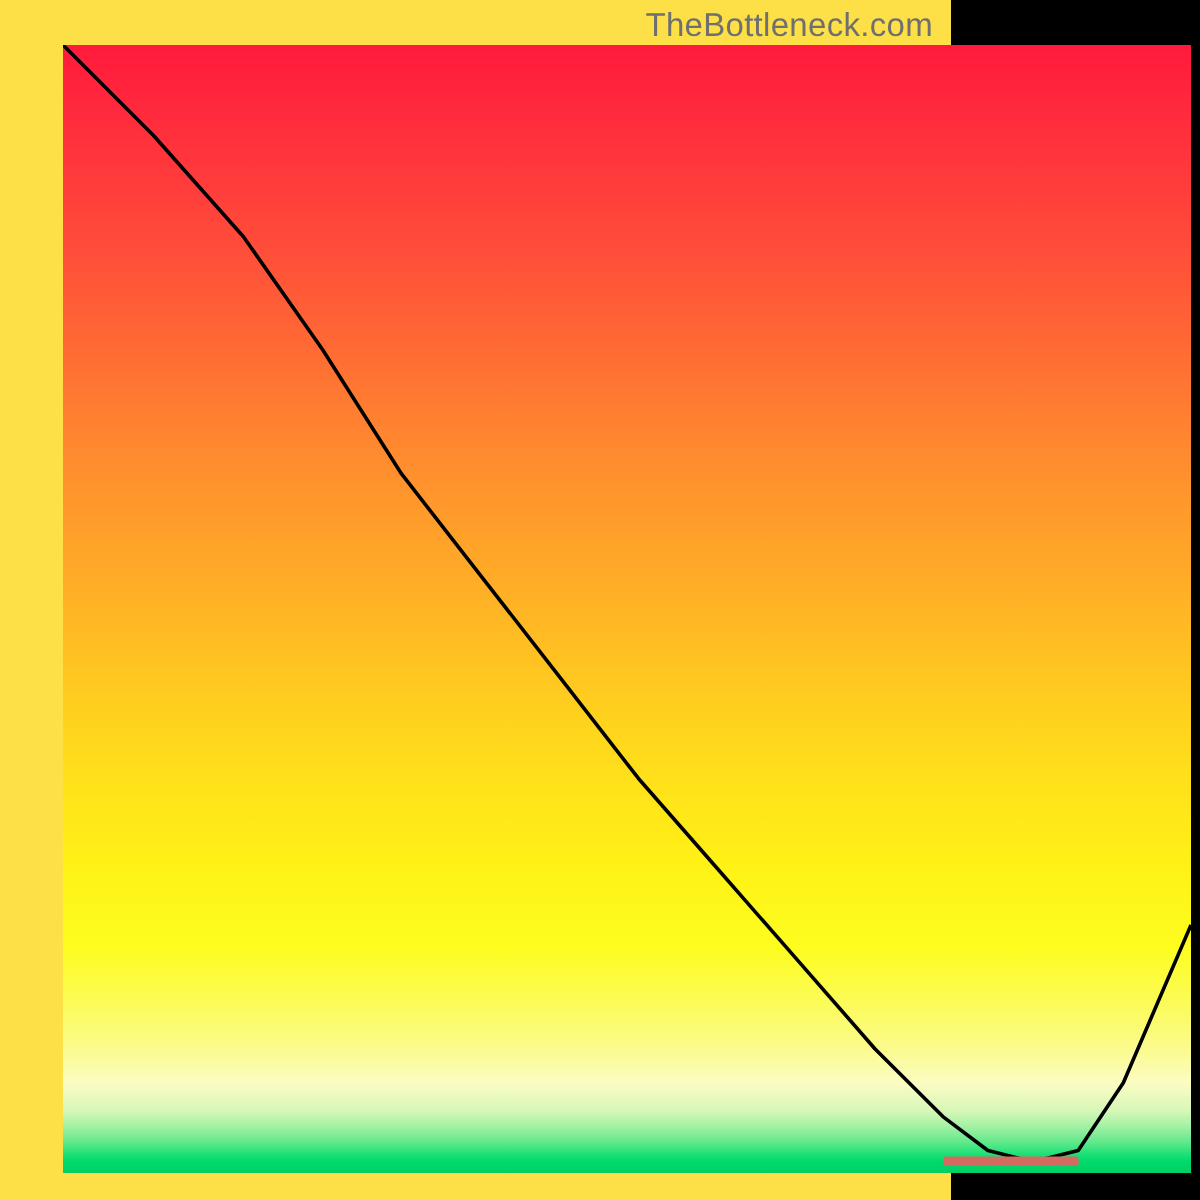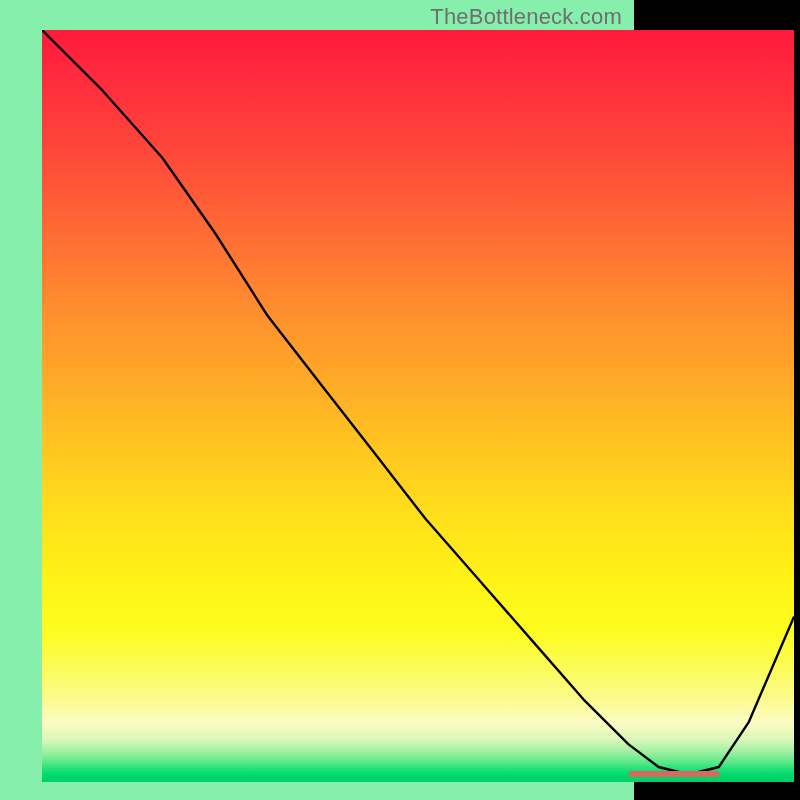--- a/index.html
+++ b/index.html
@@ -8,21 +8,21 @@
     width: 800px;
     height: 800px;
     background: #000;
     overflow: hidden;
     font-family: Arial, Helvetica, sans-serif;
   }
   .frame {
     position: relative;
     width: 634px;
     height: 800px;
-    background: #86efac;
+    background: #fde047;
     text-decoration: underline;
   }
   .watermark {
     position: absolute;
     top: 4px;
     right: 12px;
     color: #6f6f6f;
     font-size: 22px;
     font-weight: 500;
     letter-spacing: 0.2px;

